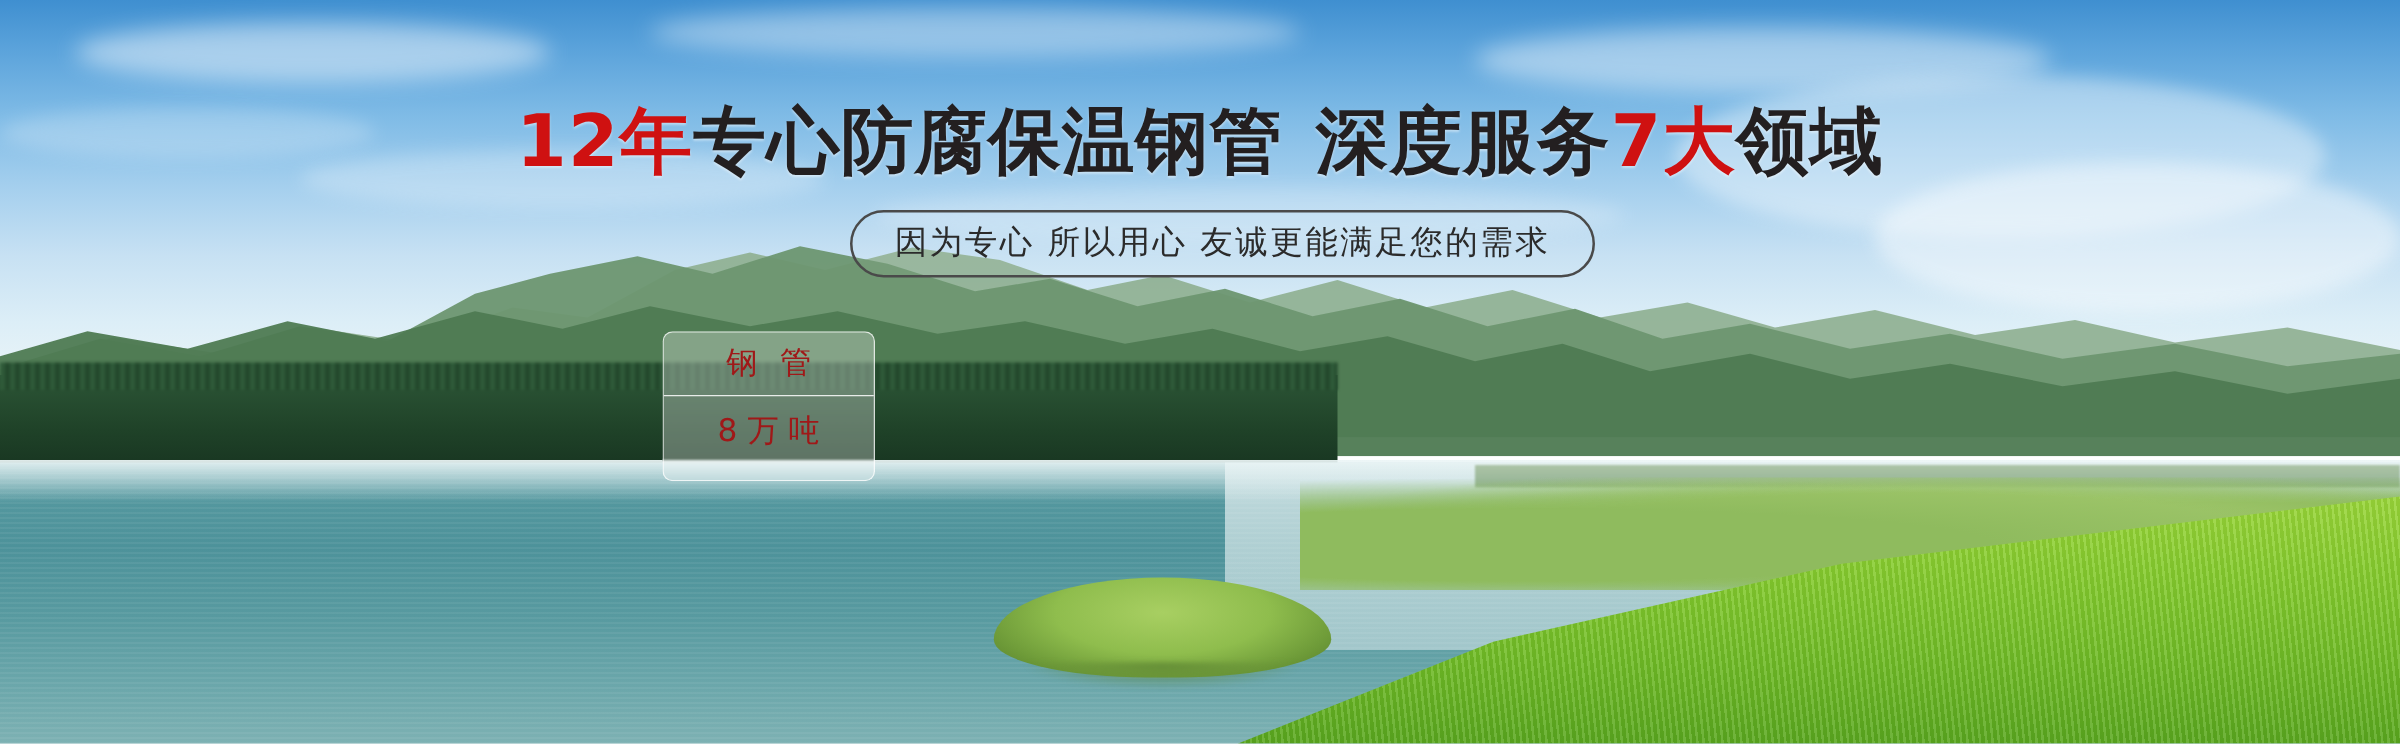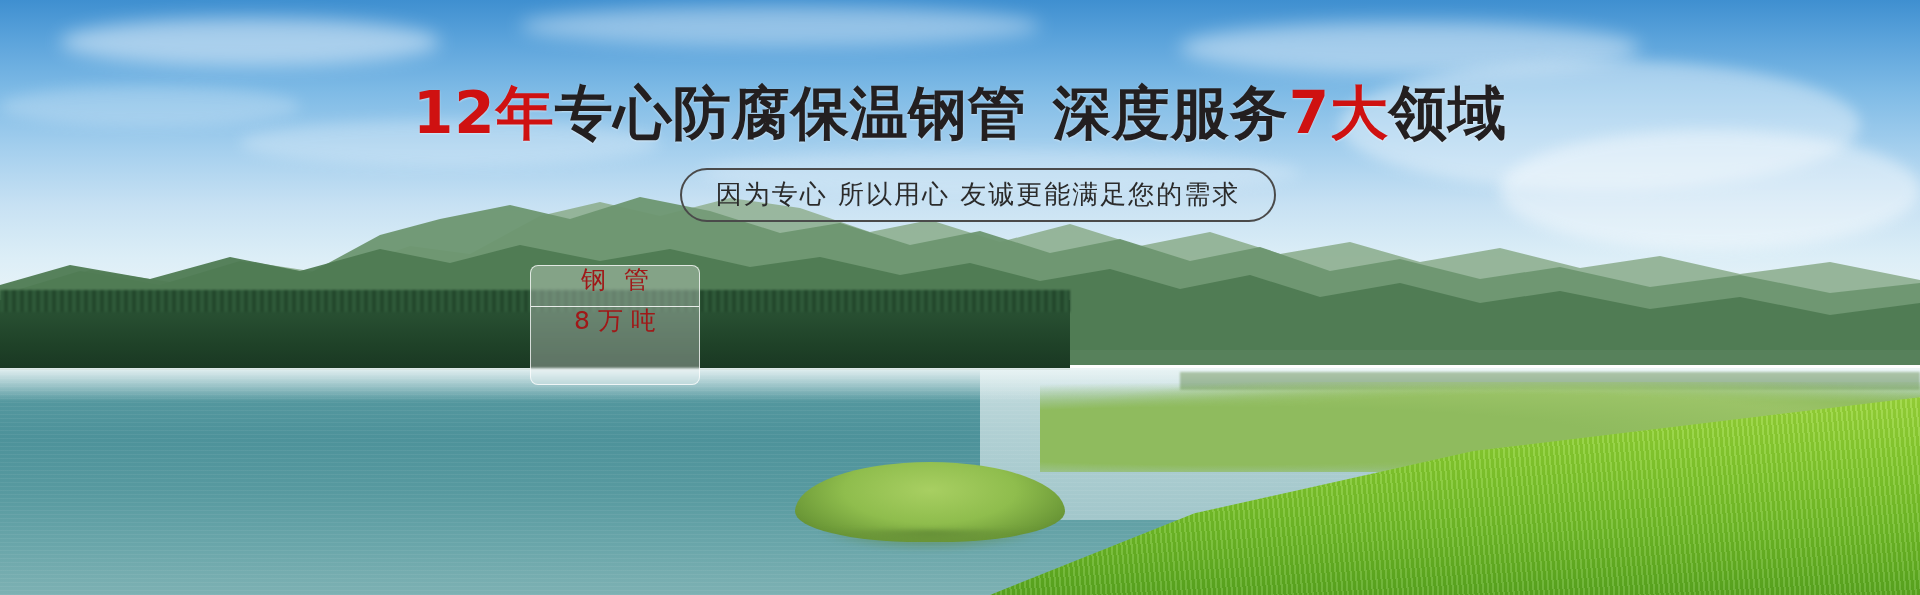--- a/index.html
+++ b/index.html
@@ -168,36 +168,37 @@
     border:1px solid rgba(255,255,255,.75);
     border-radius:8px;
     background:rgba(255,255,255,.30);
     display:flex;
     flex-direction:column;
     align-items:center;
     justify-content:flex-start;
     backdrop-filter:blur(1px);
   }
   .card .label{
-    margin-top:0;
+    margin-top:10px;
     font-family:"DejaVu Sans","Liberation Sans",sans-serif;
     font-size:25px;
     line-height:28px;
     letter-spacing:5px;
     text-indent:5px;
     color:#a01818;
     white-space:nowrap;
   }
   .card .divider{
     width:100%;
     height:1px;
     margin-top:12px;
     background:rgba(255,255,255,.85);
   }
   .card .value{
+    margin-top:14px;
     font-family:"DejaVu Sans","Liberation Sans",sans-serif;
     font-size:25px;
     line-height:28px;
     color:#a01818;
     white-space:nowrap;
   }
   .card .value sup{
     font-size:15px;
     vertical-align:super;
     line-height:0;

